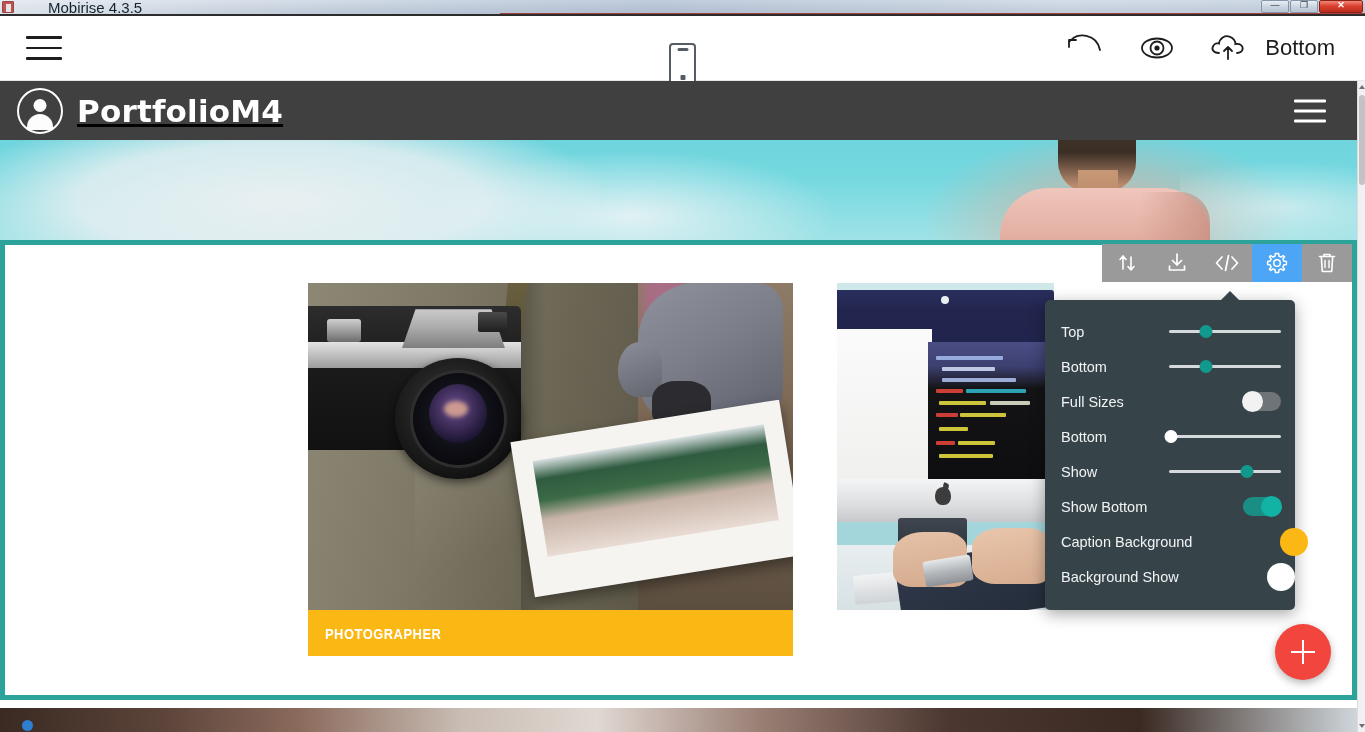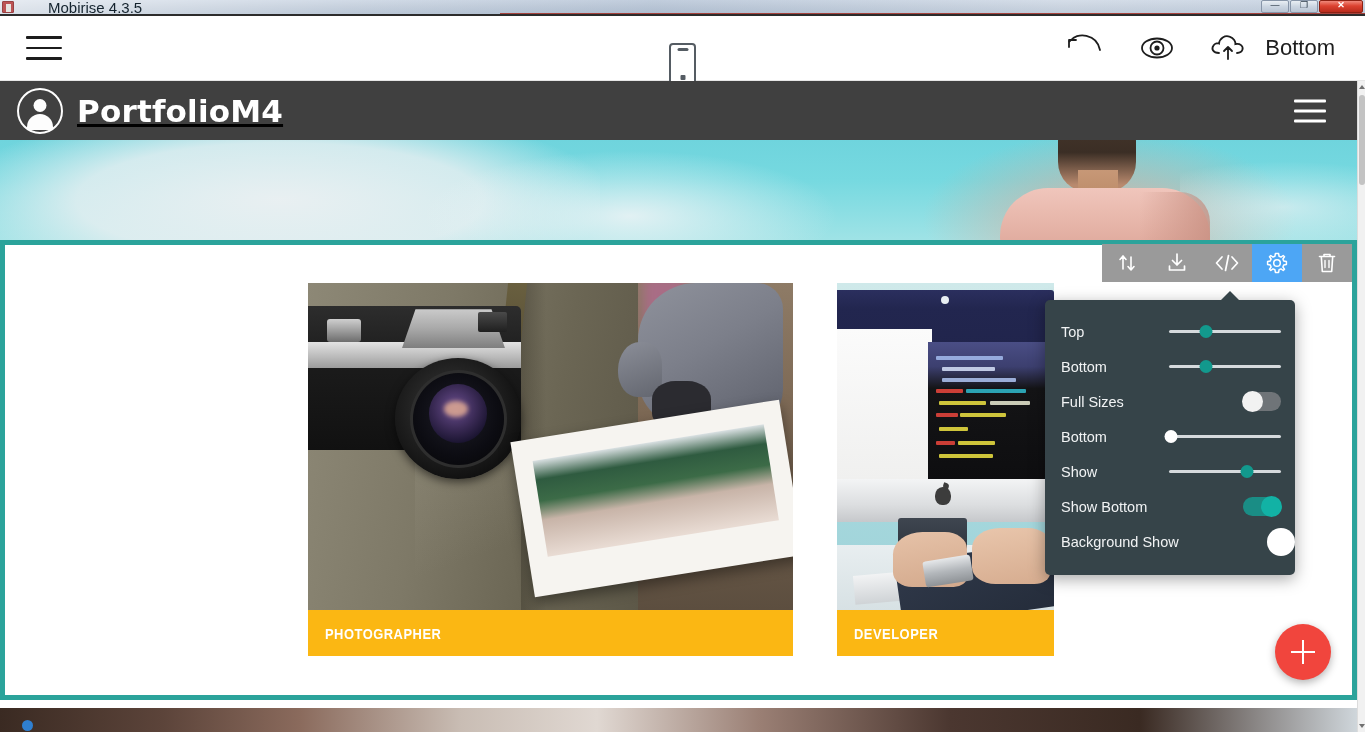--- a/index.html
+++ b/index.html
@@ -634,20 +634,26 @@
 
         <div class="srow">
           <div class="slabel">Show Bottom</div>
           <div class="sctrl">
             <div class="toggle on">
               <div class="tknob"></div>
             </div>
           </div>
         </div>
 
+        <div class="srow">
+          <div class="slabel">Caption Background</div>
+          <div class="sctrl">
+            <div class="swatch" id="sw-caption" style="background: rgb(251, 183, 19);"></div>
+          </div>
+        </div>
 
         <div class="srow">
           <div class="slabel">Background Show</div>
           <div class="sctrl">
             <div class="swatch" id="sw-bg" style="background: rgb(255, 255, 255);"></div>
           </div>
         </div>
 
       </div>
 
@@ -711,23 +717,20 @@
               <div class="stand"></div>
               <div class="desk"></div>
               <div class="dark-box"></div>
               <div class="keyboard"></div>
               <div class="arm"></div>
               <div class="hand-l"></div>
               <div class="hand-r"></div>
               <div class="watch"></div>
             </div>
           </div>
-          <div class="caption" id="cap-2" style="background: rgb(251, 183, 19);">
-            <div class="caption-text">DEVELOPER</div>
-          </div>
         </div>
 
       </div>
 
       <div class="fab" style="background: rgb(241, 69, 61);">
         <span class="plus-h"></span>
         <span class="plus-v"></span>
       </div>
 
     </div>

